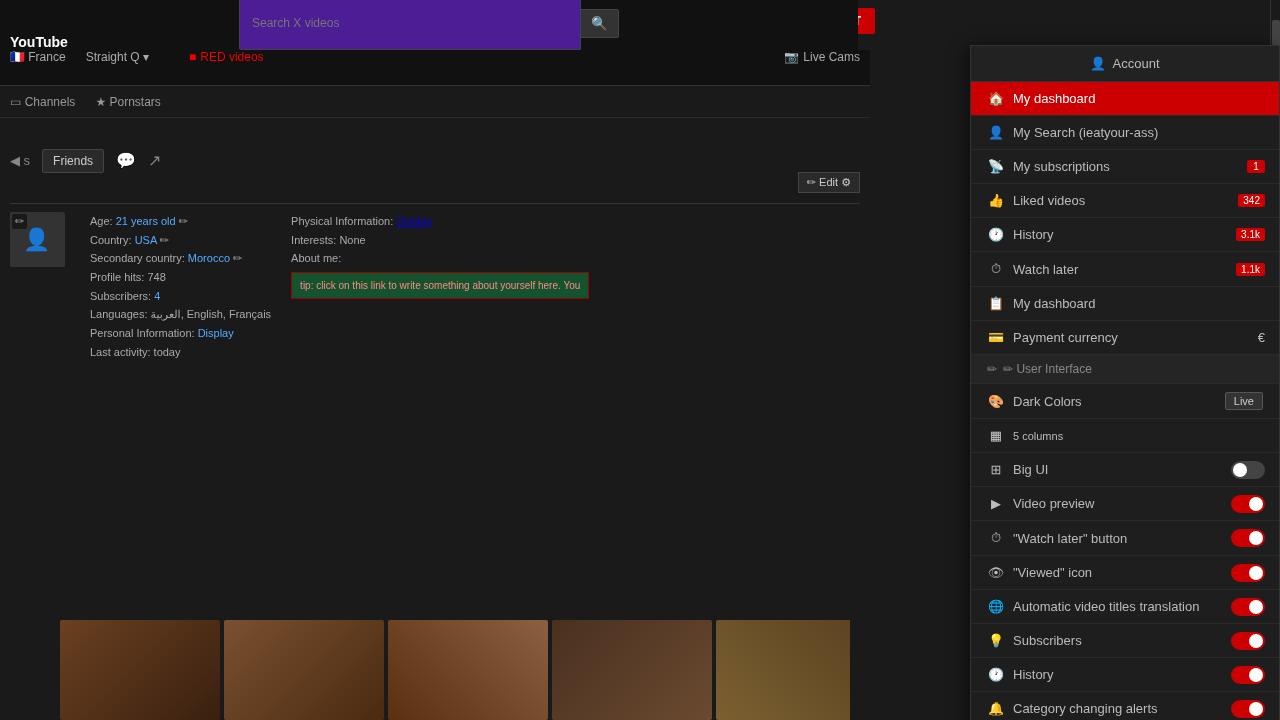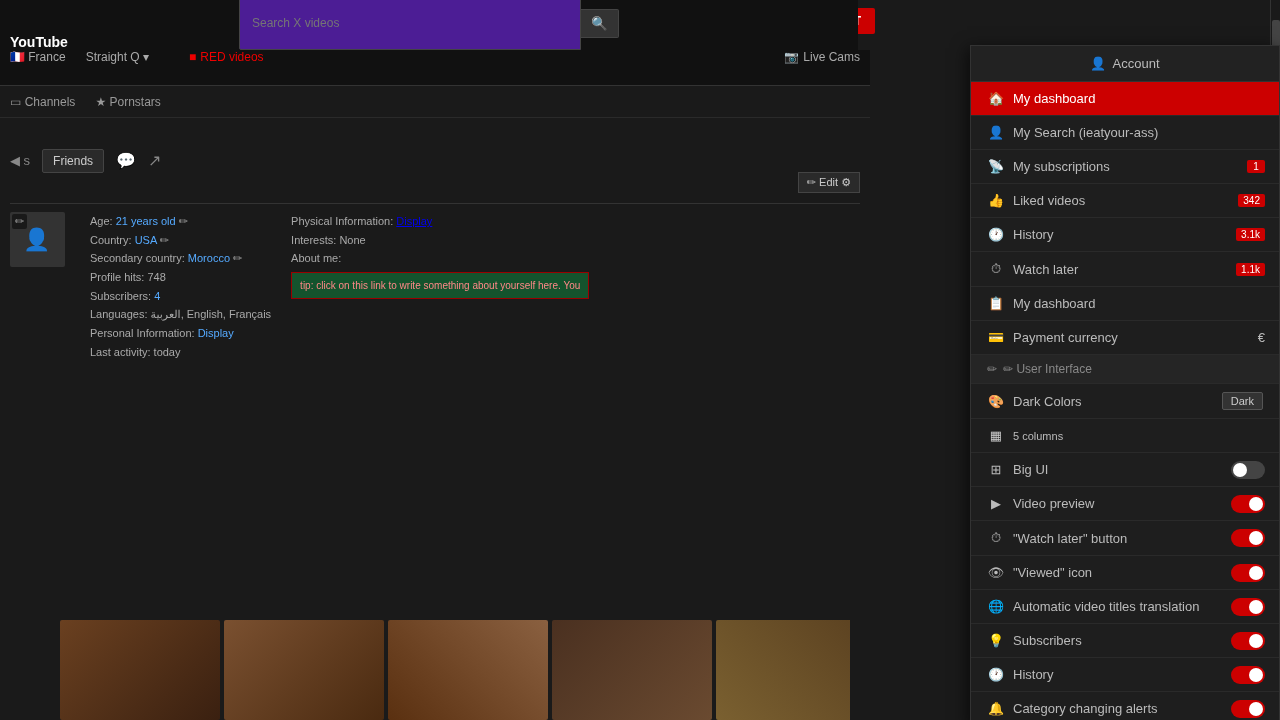--- a/index.html
+++ b/index.html
@@ -568,21 +568,21 @@
   </div>
 
   <div class="section-header">
     <span>✏</span>
     <span>✏ User Interface</span>
   </div>
 
   <div class="colors-row">
     <span class="icon">🎨</span>
     <span class="colors-label">Dark Colors</span>
-    <span class="dark-badge">Dark</span>
+    <span class="dark-badge">Live</span>
   </div>
 
   <div class="columns-row">
     <span class="icon">▦</span>
     <span class="columns-label">5 columns</span>
   </div>
 
   <div class="menu-item">
     <span class="icon">⊞</span>
     <span>Big UI</span>

